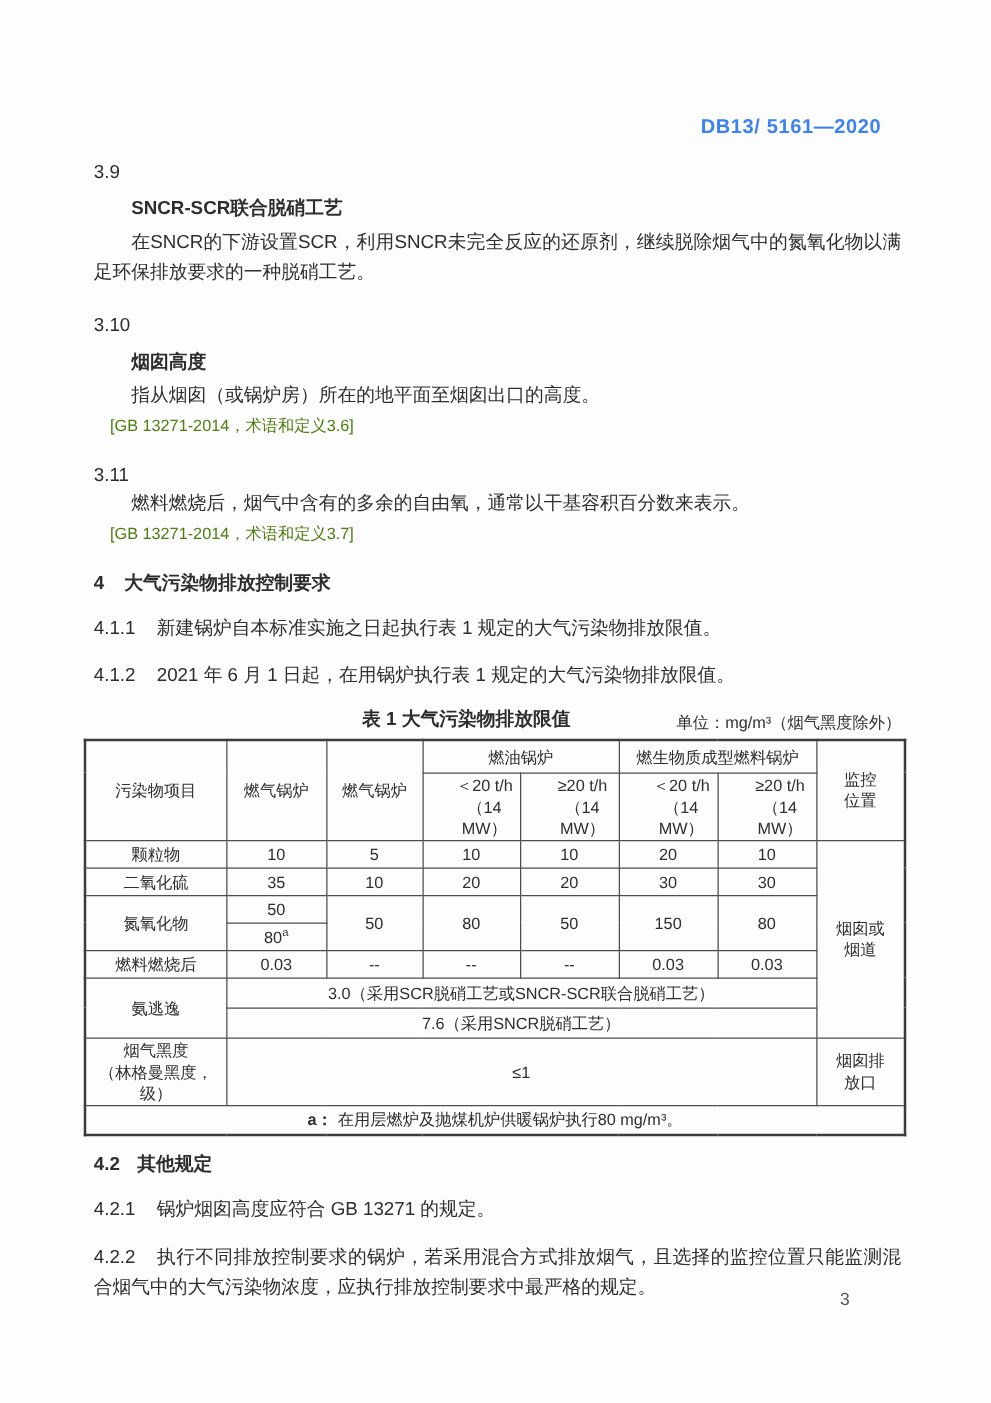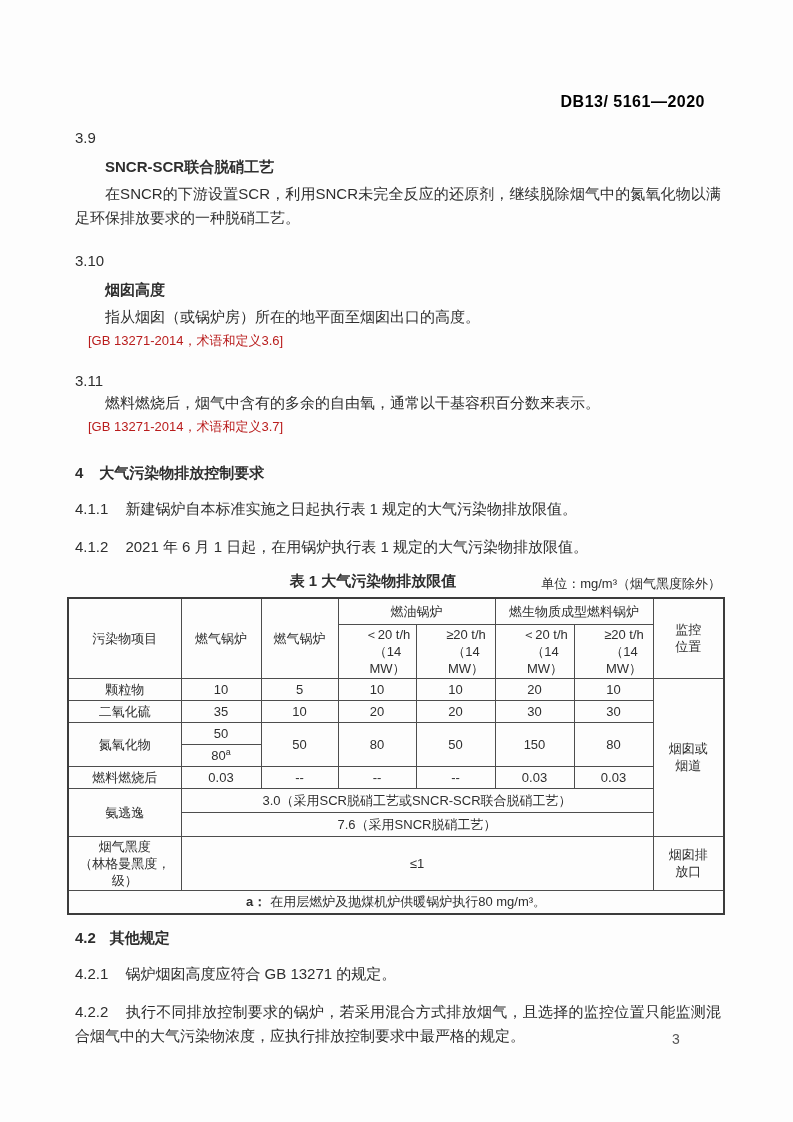--- a/index.html
+++ b/index.html
@@ -14,21 +14,21 @@
     font-family: "Liberation Sans", "DejaVu Sans", sans-serif;
     color: #2e2e2e;
   }
   .doc-number {
     position: absolute;
     top: 93px;
     right: 88px;
     font-size: 16px;
     font-weight: bold;
     letter-spacing: 0.5px;
-    color: #000000;
+    color: #3b82f6;
   }
   .content {
     position: absolute;
     left: 75px;
     top: 128px;
     width: 646px;
   }
   .sec-num {
     font-size: 15px;
     line-height: 20px;
@@ -42,27 +42,27 @@
   .term-def {
     font-size: 15px;
     line-height: 24px;
     text-indent: 2em;
     text-align: justify;
   }
   .term-source {
     font-size: 13px;
     line-height: 18px;
     margin: 3px 0 0 13px;
-    color: #b91c1c;
+    color: #4d7c0f;
   }
   .gap-a { margin-top: 21px; }
   .chapter-heading {
     font-size: 15px;
     font-weight: bold;
-    margin-top: 27px;
+    margin-top: 21px;
     line-height: 20px;
   }
   .chapter-heading .num { margin-right: 16px; }
   .sub-heading {
     font-size: 15px;
     font-weight: bold;
     margin-top: 27px;
     line-height: 20px;
   }
   .sub-heading .num { margin-right: 14px; }

